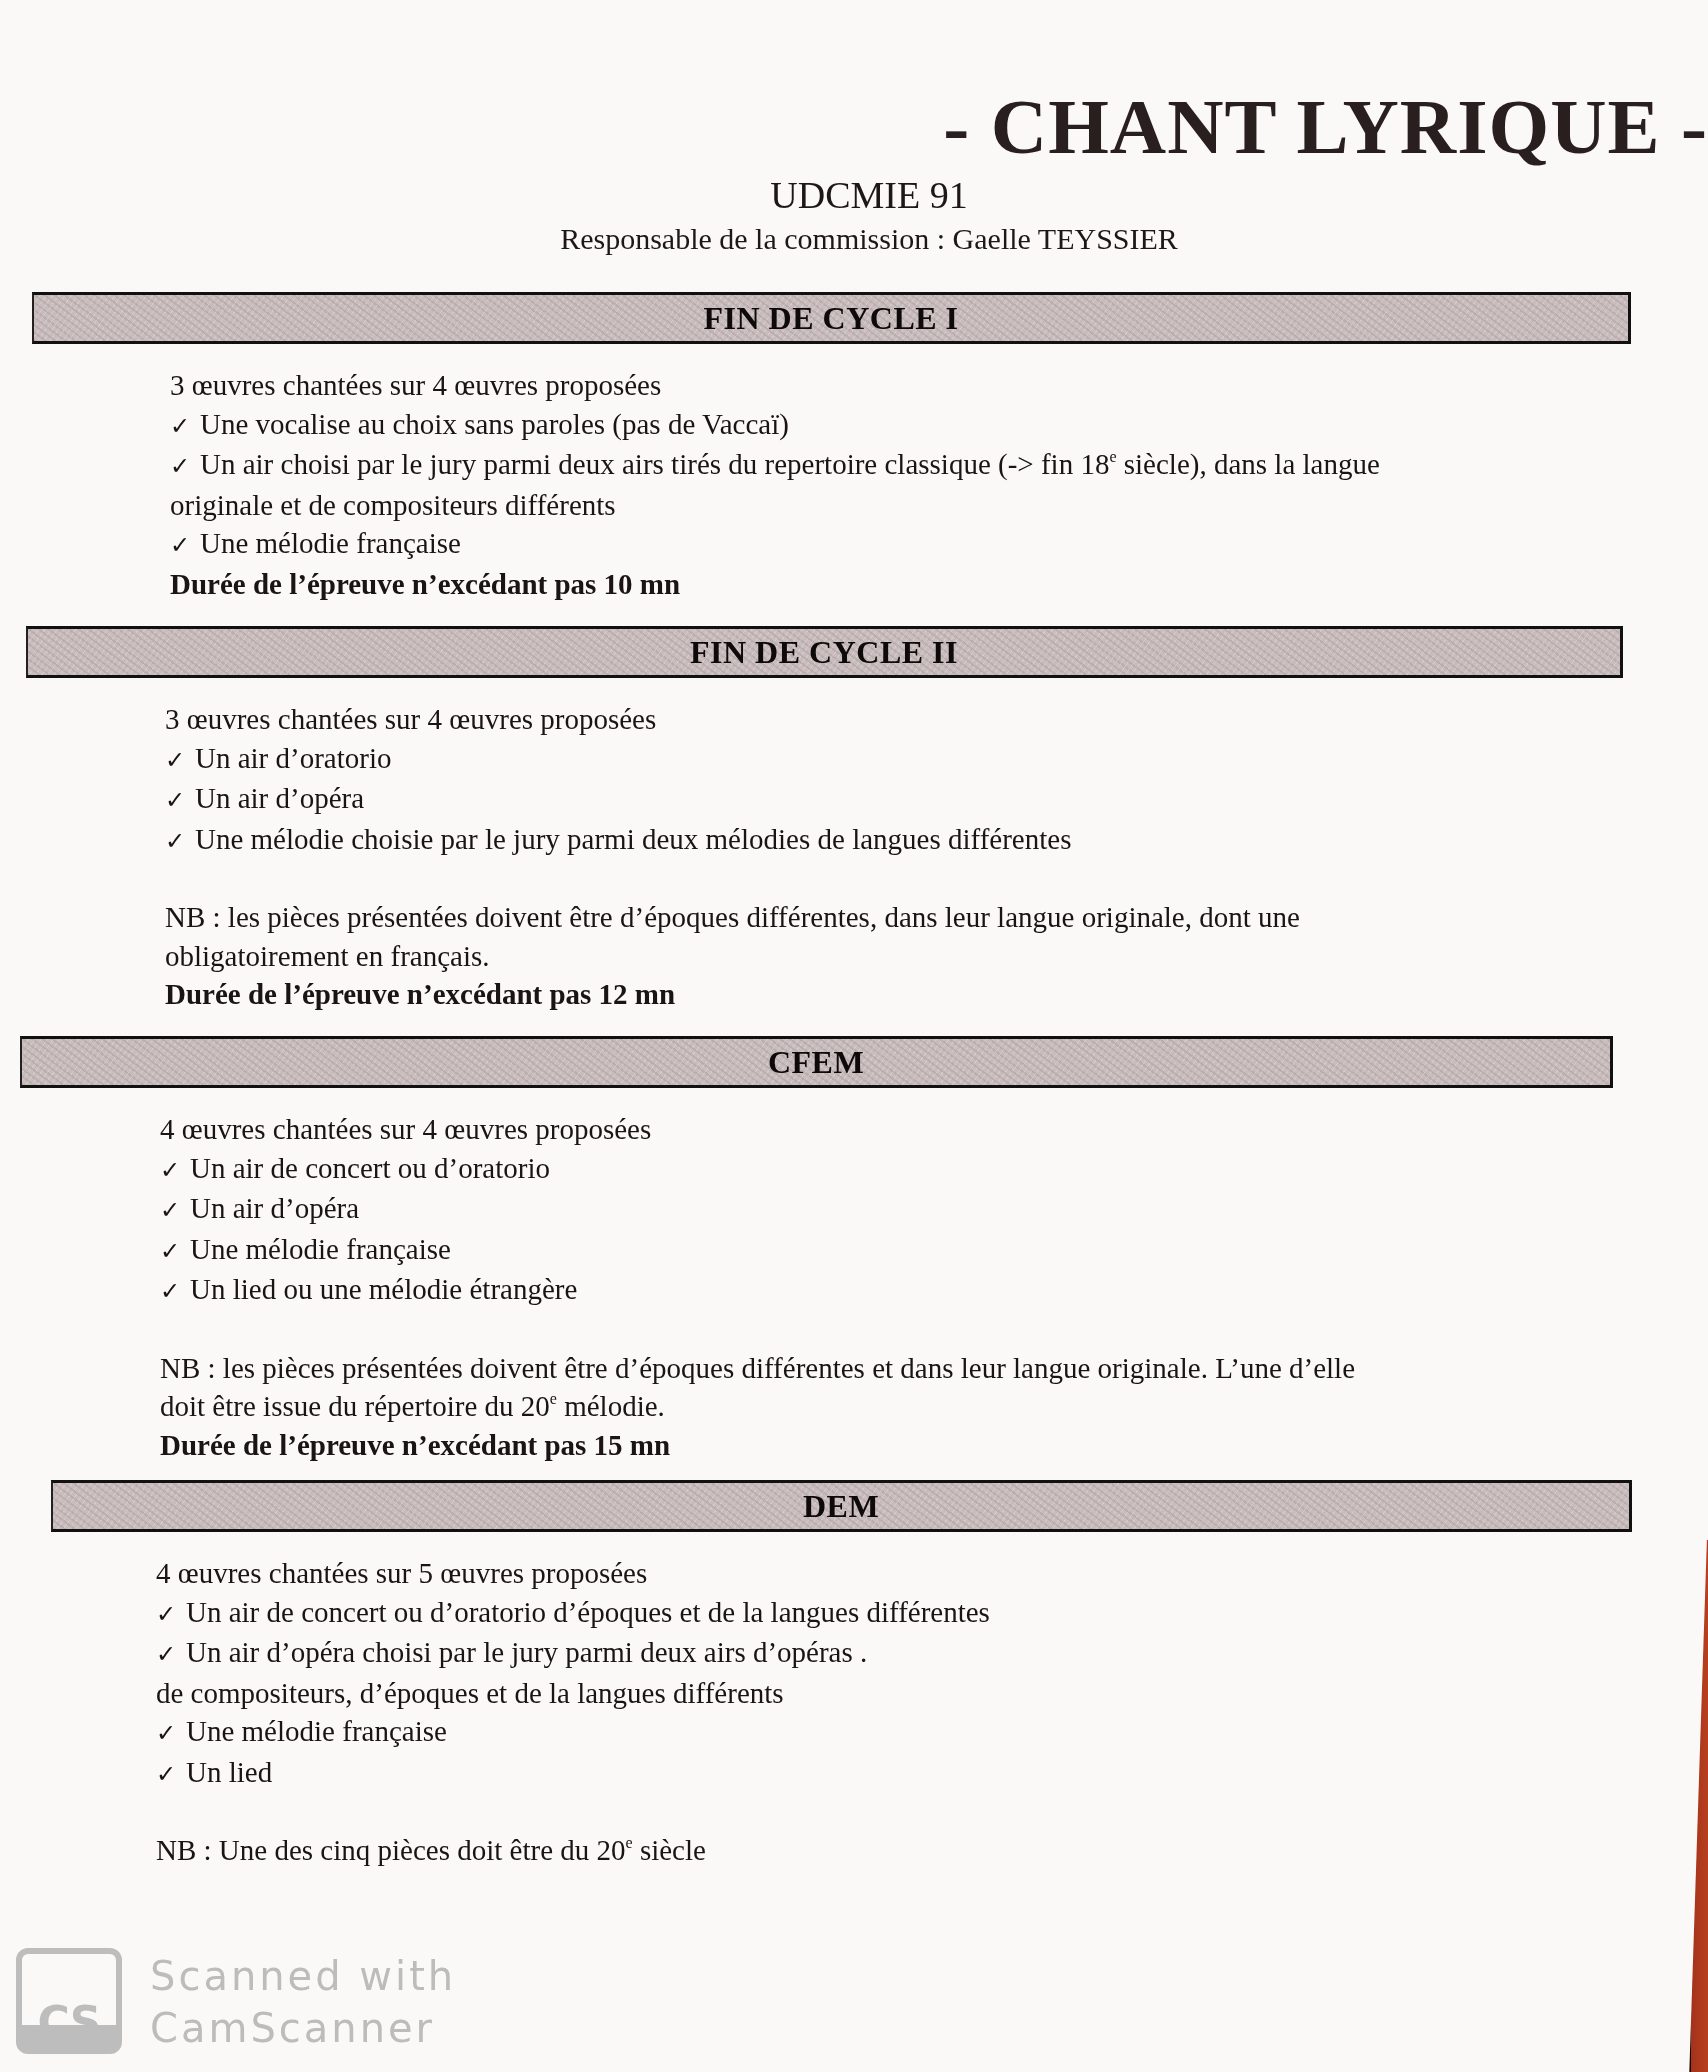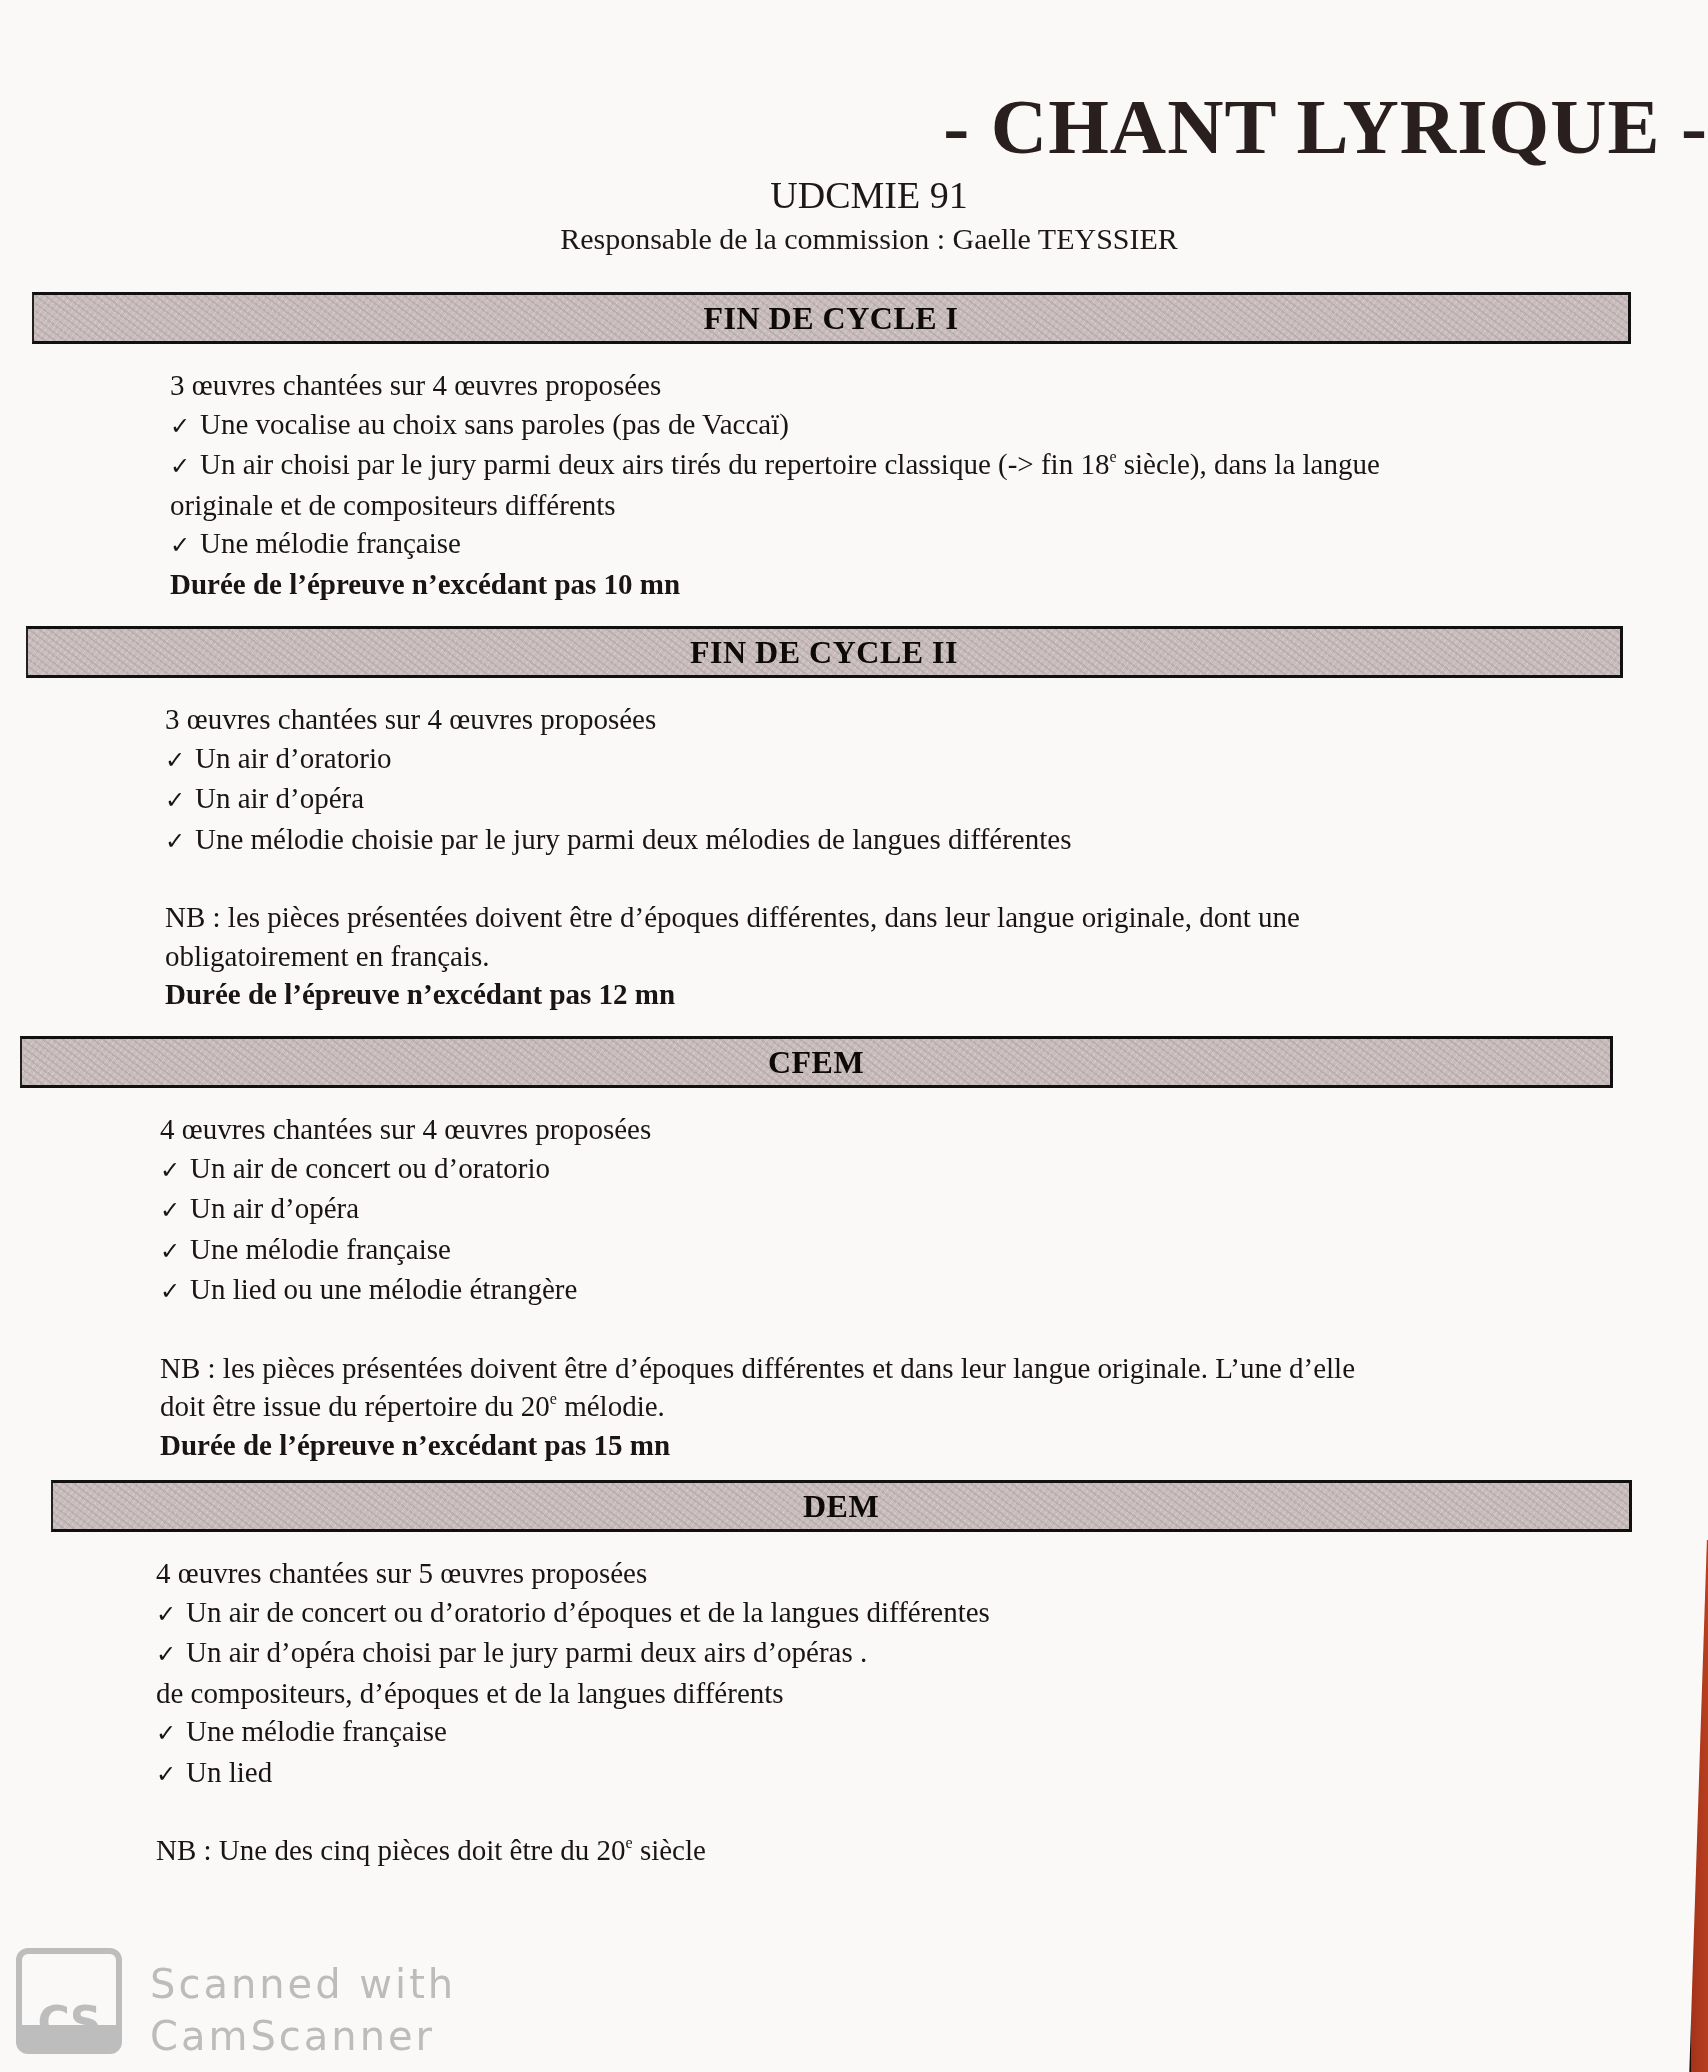--- a/index.html
+++ b/index.html
@@ -56,21 +56,21 @@
     border: 6px solid #bdbdbd; border-radius: 12px; box-sizing: border-box;
     background: linear-gradient(180deg, #fbf9f8 0 76%, #bdbdbd 76%);
     display: flex; align-items: flex-end; justify-content: center;
   }
   .cs-logo span {
     font-family: "DejaVu Sans", sans-serif; font-weight: bold; color: #bdbdbd;
     font-size: 44px; margin-top: 14px; letter-spacing: -1px;
   }
   .cs-text {
     position: absolute; left: 150px; font-family: "DejaVu Sans", sans-serif;
-    color: #bcbcbc; font-size: 40px; letter-spacing: 3px; line-height: 1; margin-top: 8px;
+    color: #bcbcbc; font-size: 40px; letter-spacing: 3px; line-height: 1;
   }
 </style>
 </head>
 <body>
 
 <div class="page-edge"></div>
 
 <div class="title">- CHANT LYRIQUE -</div>
 <div class="subtitle">UDCMIE 91</div>
 <div class="responsable">Responsable de la commission : Gaelle TEYSSIER</div>

